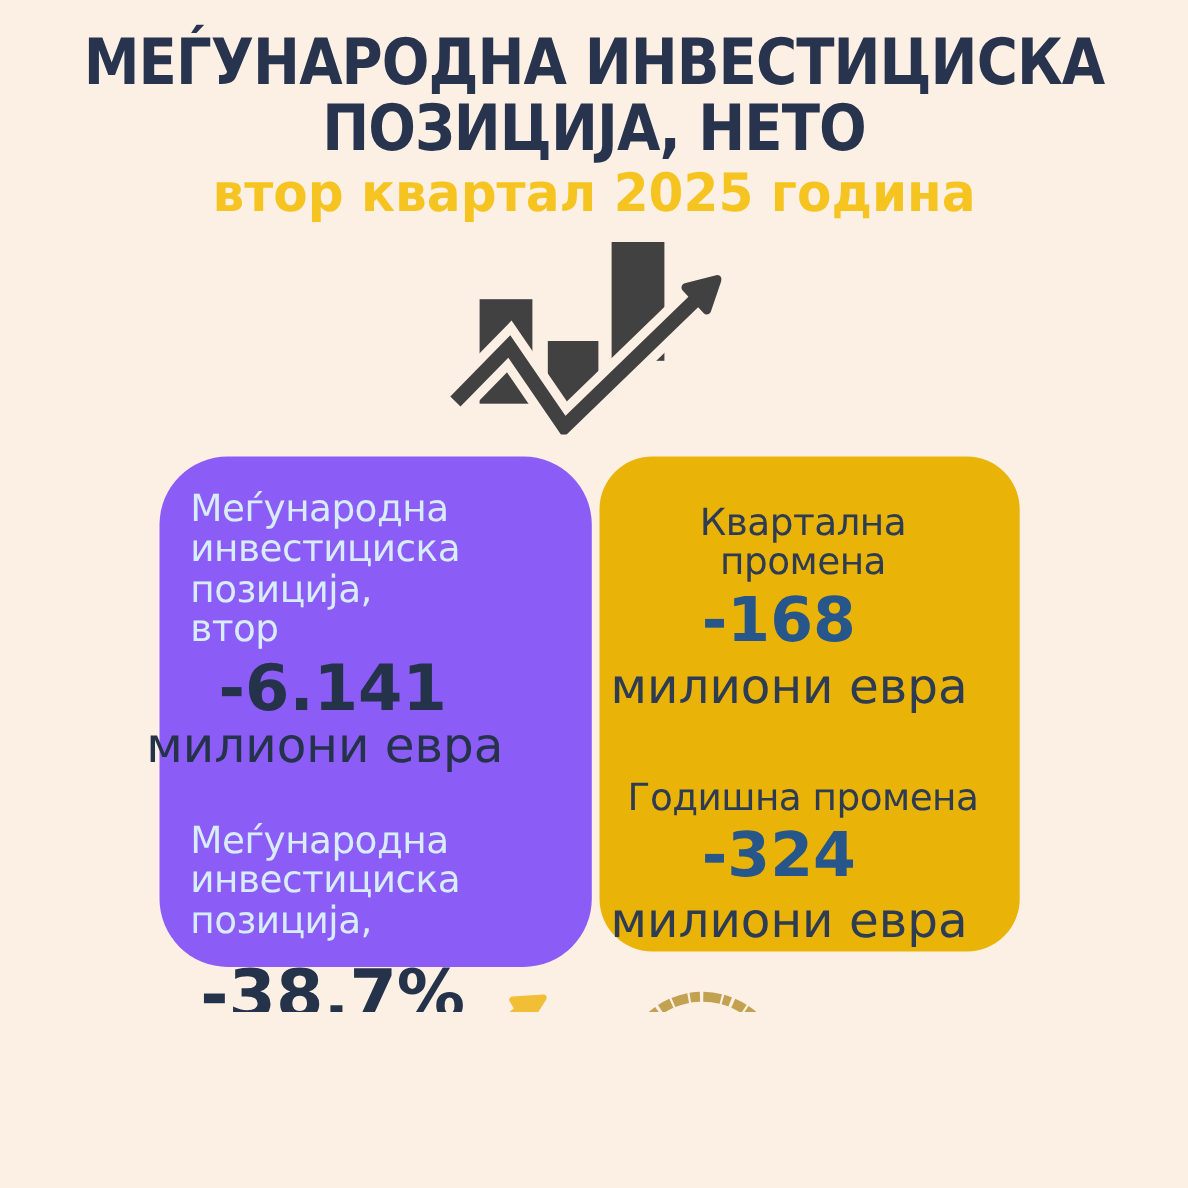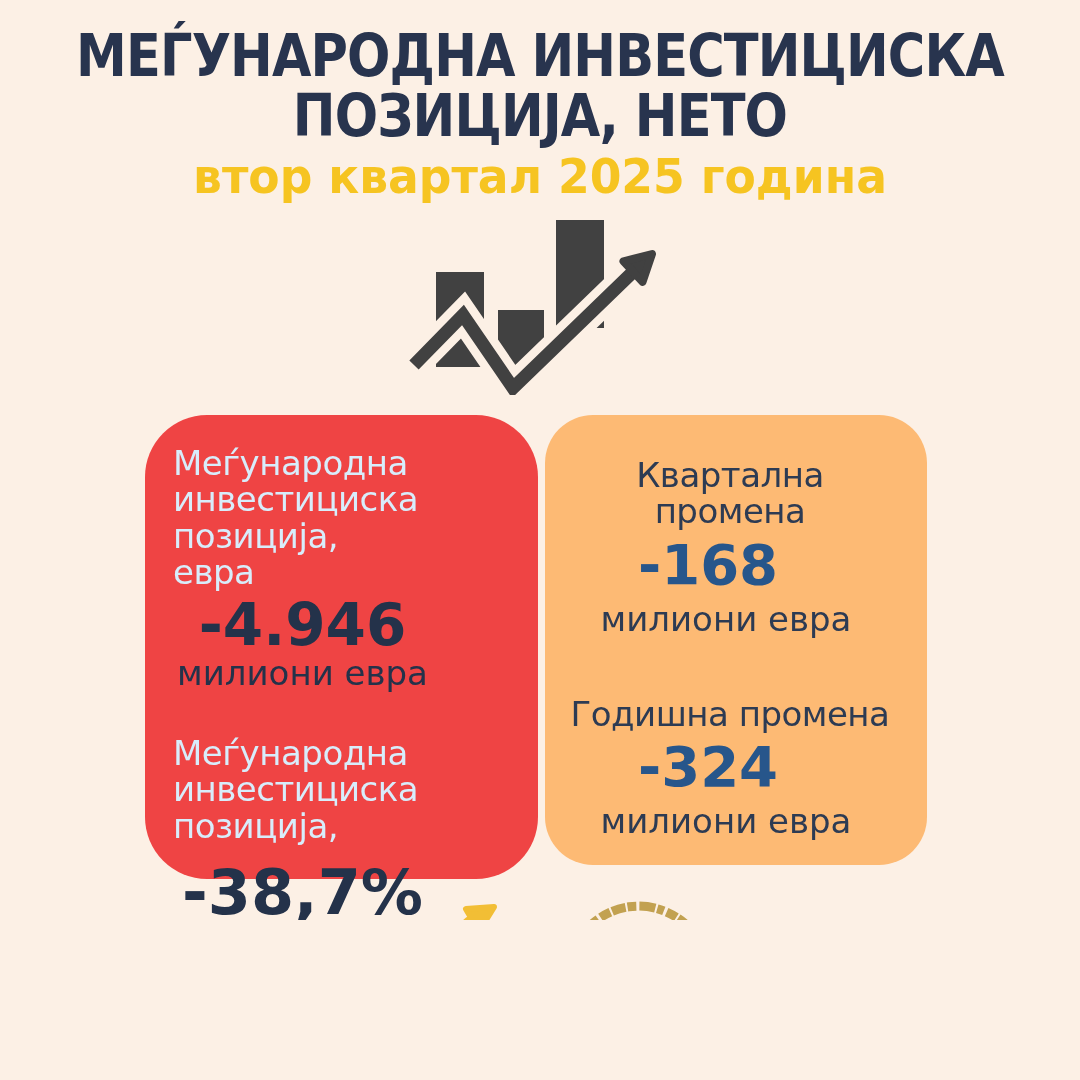--- a/index.html
+++ b/index.html
@@ -30,41 +30,41 @@
     font-size:48px;line-height:1.1;
     transform:scaleX(0.95);
     transform-origin:50% 0;
   }
   
   .growth-icon{position:absolute;left:406px;top:210px;}
   
   .card{position:absolute;box-sizing:border-box;}
   .card-left{
     left:145px;top:415px;width:393px;height:464px;
-    background:#ef4444;border-radius:62px;
+    background:#8b5cf6;border-radius:62px;
     padding:30px 26px 0 28px;
   }
   .card-right{
     left:545px;top:415px;width:382px;height:450px;
-    background:#fdba74;border-radius:48px;
+    background:#eab308;border-radius:48px;
     padding:42px 20px 0 20px;
     text-align:center;
   }
   .card-label{
     font-size:34px;line-height:1.07;
     letter-spacing:-0.5px;
     color:#D8EDFB;
   }
   .big-value{
     font-size:58px;line-height:1.05;font-weight:bold;
     color:#24324A;text-align:center;
   }
   .unit{
-    font-size:34px;line-height:1.1;
-    color:#24324A;text-align:center;
+    font-size:44px;line-height:1.1;
+    color:#24324A;text-align:left;
   }
   .card-left .shift{transform:translateX(-40px);}
   .card-left .sec2{margin-top:42px;}
   .card-left .big-value{margin-top:4px;}
   .card-left .sec2 .big-value{margin-top:16px;font-size:62px;}
   .card-right .card-label{color:#2D3B53;letter-spacing:-0.5px;transform:translateX(-6px);}
   .card-right .big-value{color:#27568B;margin-top:6px;transform:translateX(-28px);font-size:56px;}
   .card-right .unit{color:#2D3B53;margin-top:6px;transform:translateX(-10px);}
   .card-right .sec2{margin-top:58px;}
   
@@ -91,23 +91,23 @@
     <polyline points="8,155 57,105 107,178 230,59" fill="none" stroke="#FCF0E5" stroke-width="30" stroke-linejoin="miter"></polyline>
     <polyline points="8,155 57,105 107,178 230,59" fill="none" stroke="#414141" stroke-width="13" stroke-linejoin="miter"></polyline>
     <polygon points="246,44 236.5,71.9 217.5,51.3" fill="#414141" stroke="#414141" stroke-width="8" stroke-linejoin="round"></polygon>
   </svg>
 
   <div class="card card-left">
     <div>
       <div class="card-label">
         <div>Меѓународна</div>
         <div>инвестициска позиција,</div>
-        <div>евра</div>
+        <div>втор</div>
       </div>
-      <div class="big-value shift">-4.946</div>
+      <div class="big-value shift">-6.141</div>
       <div class="unit shift">милиони евра</div>
     </div>
     <div class="sec2">
       <div class="card-label">
         <div>Меѓународна</div>
         <div>инвестициска позиција,</div>
       </div>
       <div class="big-value shift">-38,7%</div>
     </div>
   </div>

